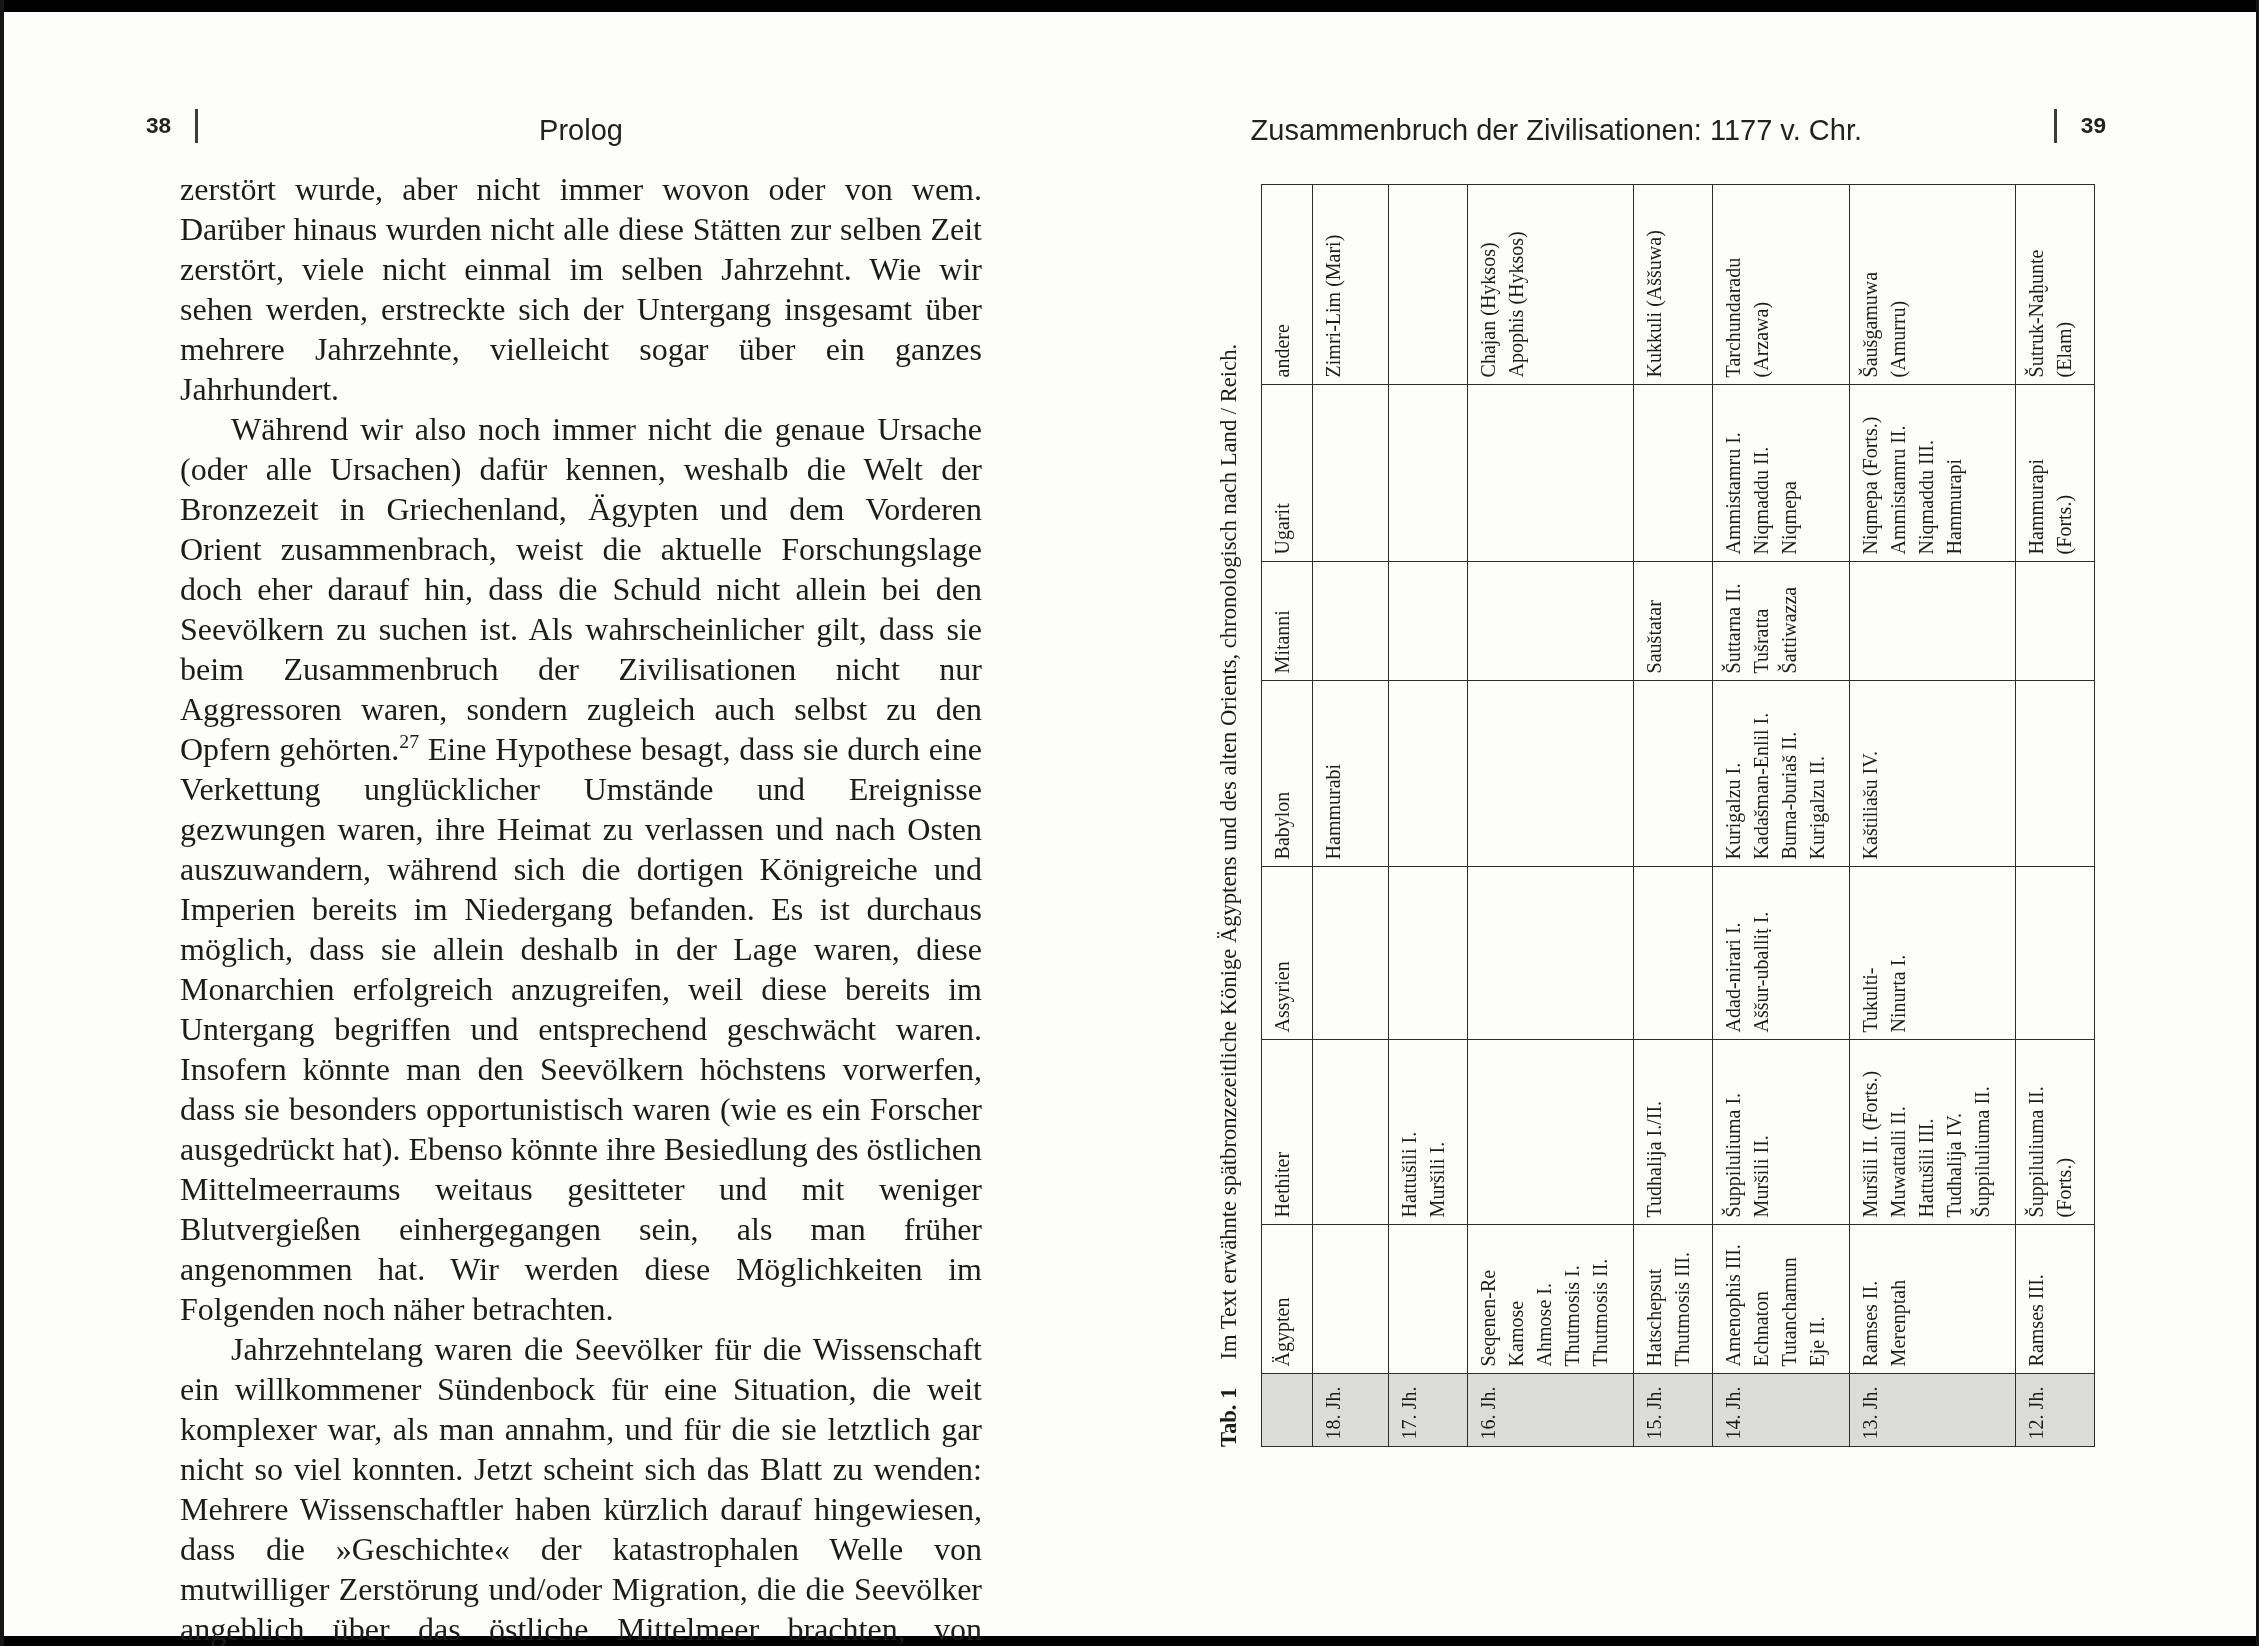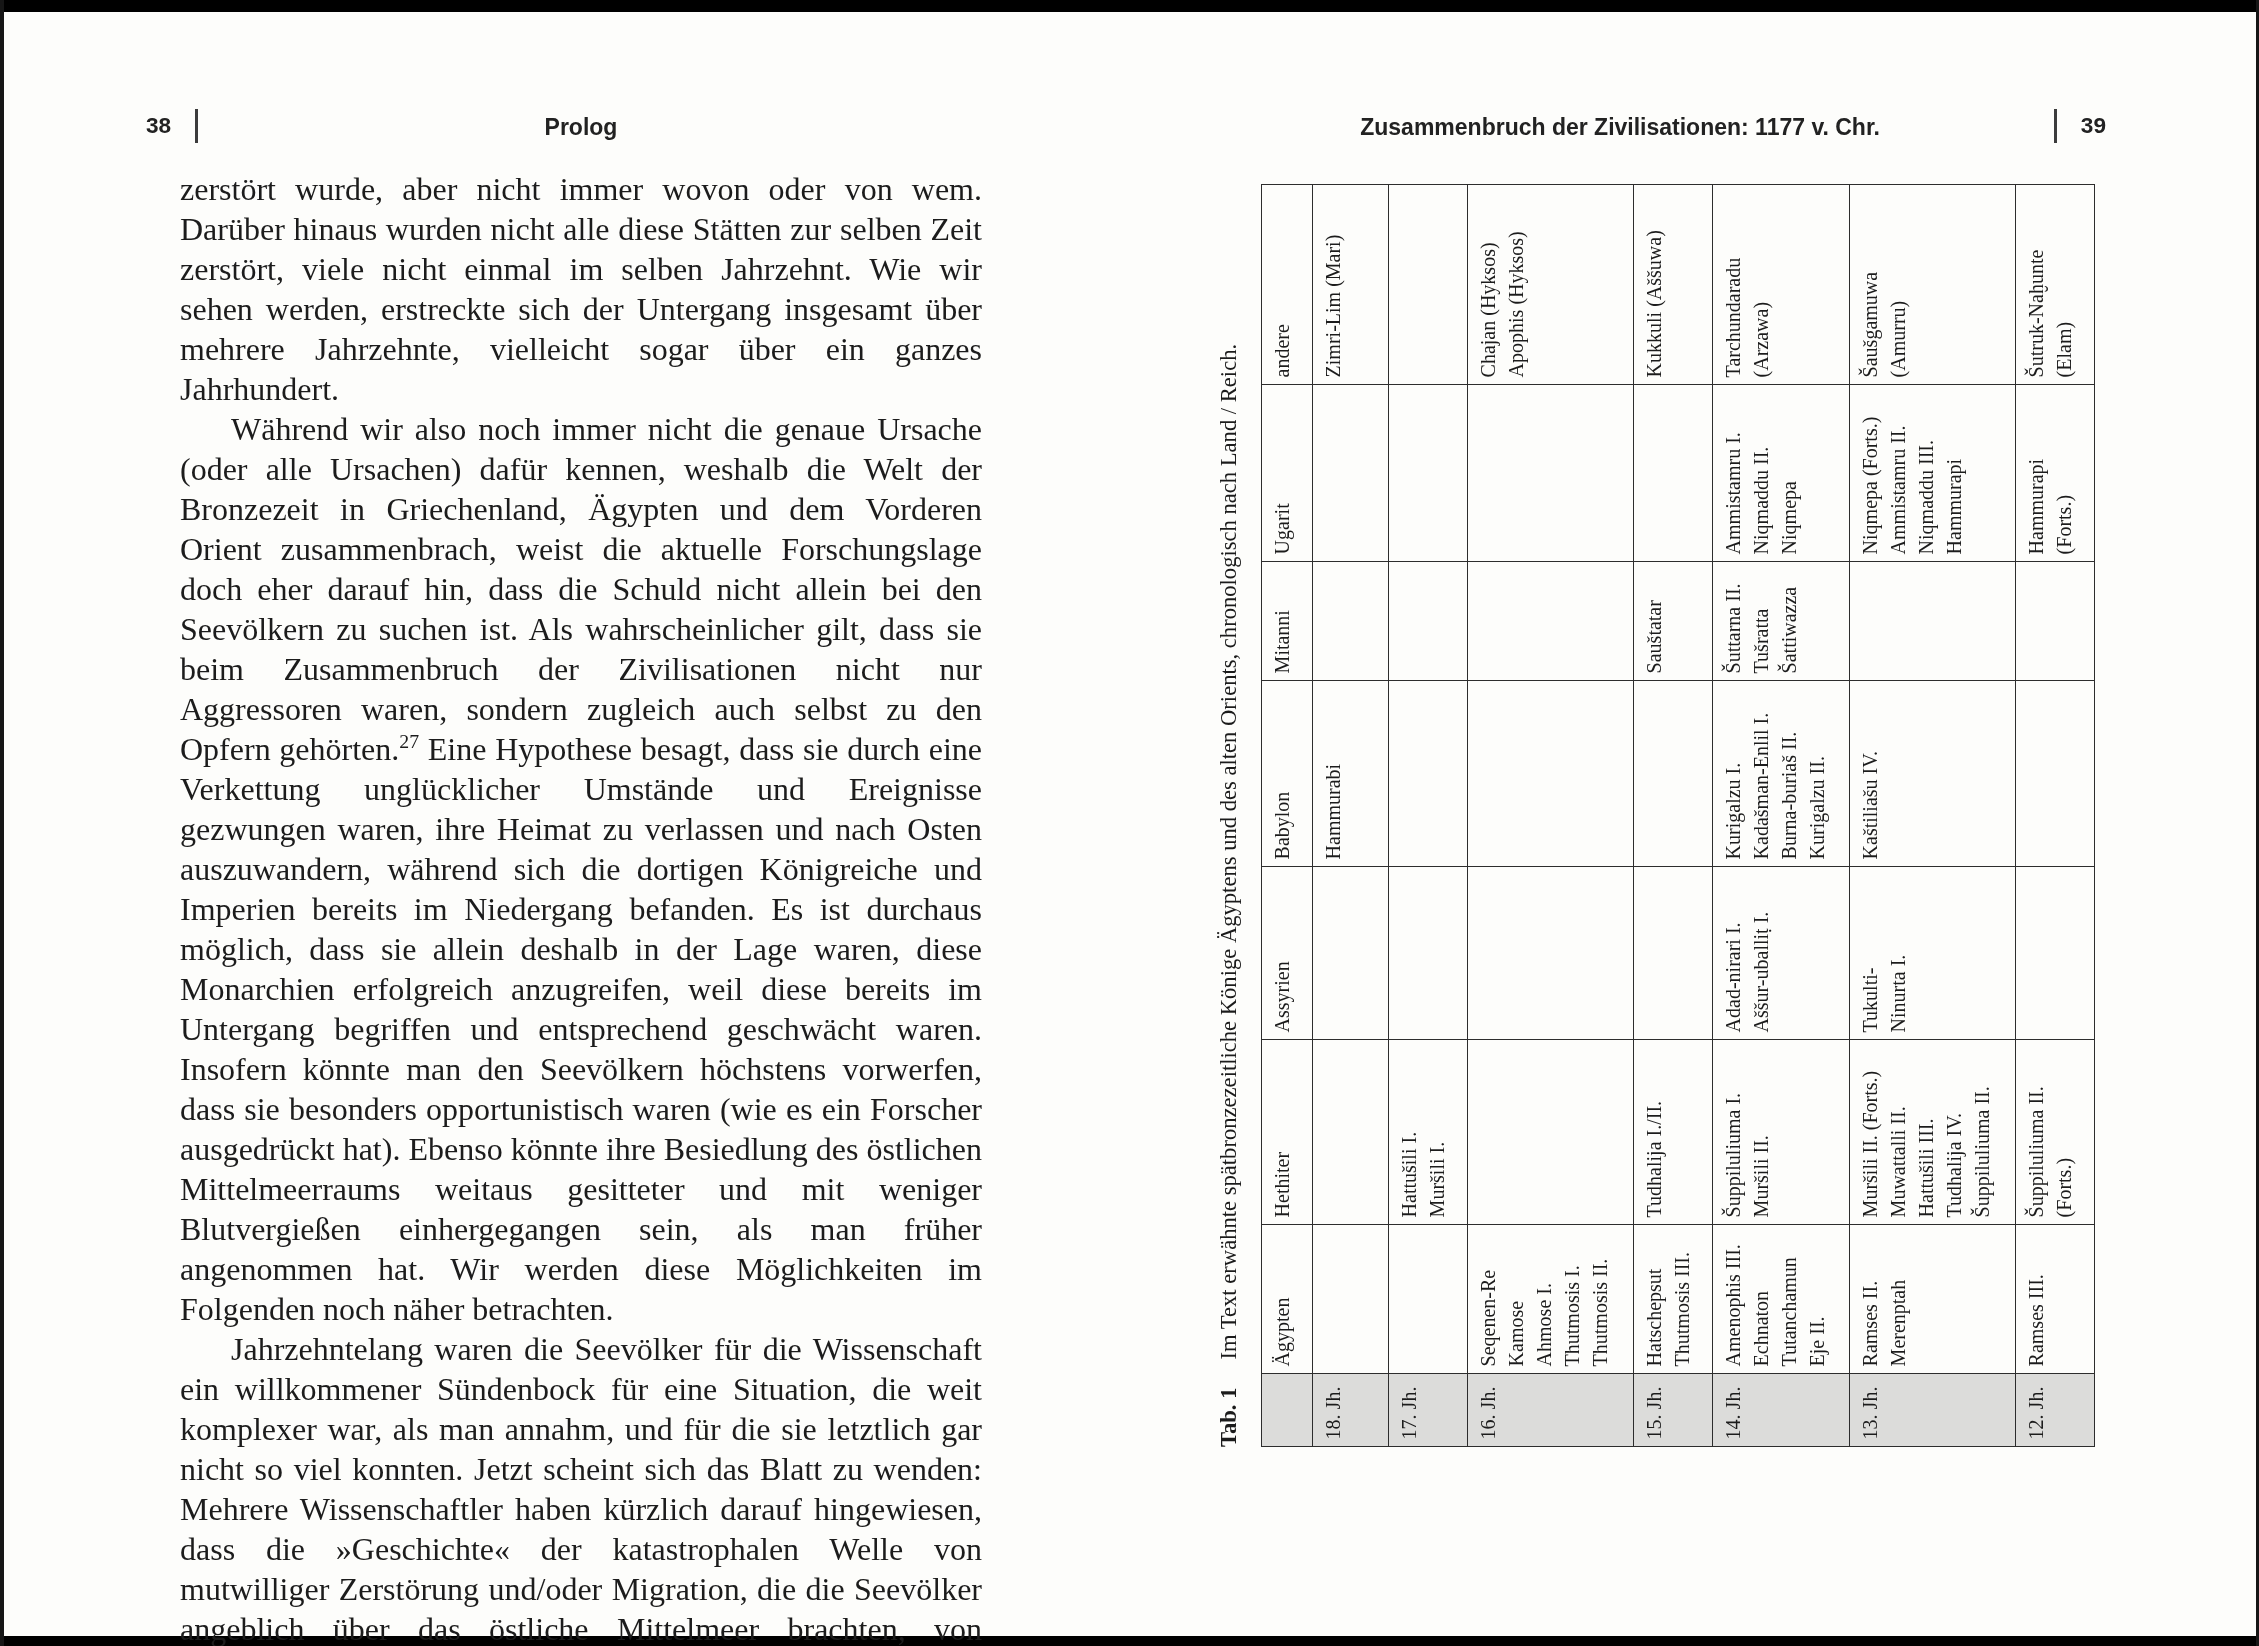--- a/index.html
+++ b/index.html
@@ -16,23 +16,23 @@
   .edge-left   { position:absolute; top:0; bottom:0; left:0; width:3.8px; background:#161616; }
   .edge-right  { position:absolute; top:0; bottom:0; right:0; width:3.8px; background:#161616; }
 
   .folio { position:absolute; top:109px; display:flex; align-items:center; gap:24px;
            font-family:"Liberation Sans","DejaVu Sans",sans-serif; font-weight:700; font-size:22.6px; color:#222; }
   .folio-left  { left:146px; }
   .folio-right { right:154px;justify-content:flex-end; }
   .vbar { width:2.8px; height:34px; background:#3c3c3c; }
 
   .running-head { position:absolute; top:114px;
-           font-family:"Liberation Sans","DejaVu Sans",sans-serif; font-weight:700; font-size:23px; color:#222; }
+           font-family:"Liberation Sans","DejaVu Sans",sans-serif; font-weight:400; font-size:29px; color:#222; }
   .running-left  { left:180px; width:802px; text-align:center; }
-  .running-right { right:380px; text-align:right; }
+  .running-right { right:398px; text-align:right; }
 
   .body-text {
     position:absolute; left:180px; top:169px; width:802px;
     font-size:32px; line-height:40px; text-align:justify;
     hyphens:auto;
   }
   .body-text p.indent { text-indent:51px; }
   sup.fn { font-weight:400; font-size:0.62em; line-height:0; vertical-align:super; }
 
   

